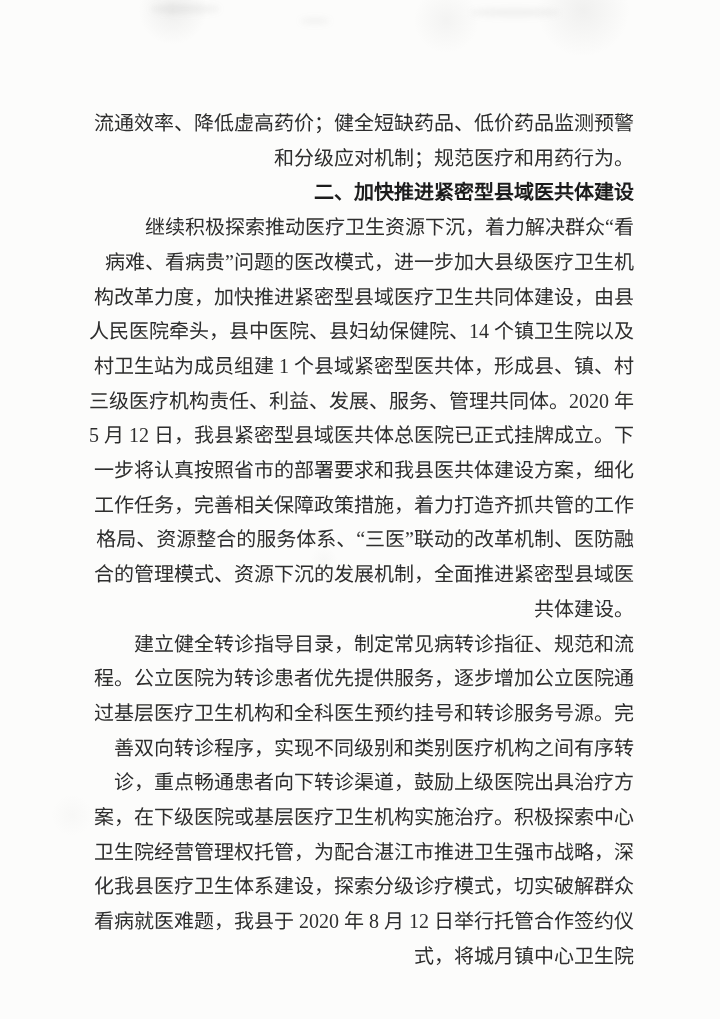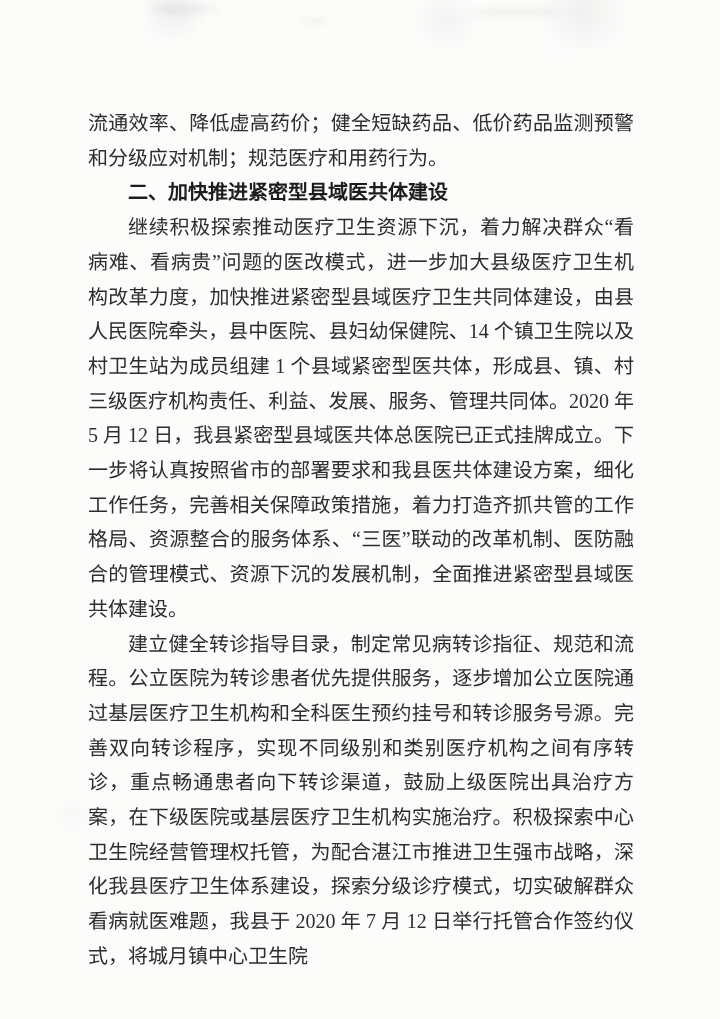--- a/index.html
+++ b/index.html
@@ -46,20 +46,21 @@
     top: 106px;
     width: 546px;
     font-size: 20px;
     line-height: 34.7px;
     color: #2d2d2d;
     text-align: justify;
     letter-spacing: 0;
   }
   .text-block p {
     margin: 0;
+    text-align: right;
   }
   p.para-indent {
     text-indent: 2em;
   }
   p.para-continuation {
     text-indent: 0;
   }
   .section-heading {
     margin: 0;
     font-family: "Liberation Sans", "DejaVu Sans", sans-serif;
@@ -82,16 +83,16 @@
 
   <div class="text-block">
 
     <p class="para-continuation">流通效率、降低虚高药价；健全短缺药品、低价药品监测预警和分级应对机制；规范医疗和用药行为。</p>
 
     <p class="section-heading">二、加快推进紧密型县域医共体建设</p>
 
     <p class="para-indent">继续积极探索推动医疗卫生资源下沉，着力解决群众“看病难、看病贵”问题的医改模式，进一步加大县级医疗卫生机构改革力度，加快推进紧密型县域医疗卫生共同体建设，由县人民医院牵头，县中医院、县妇幼保健院、14 个镇卫生院以及村卫生站为成员组建 1 个县域紧密型医共体，形成县、镇、村三级医疗机构责任、利益、发展、服务、管理共同体。2020 年 5 月 12 日，我县紧密型县域医共体总医院已正式挂牌成立。下一步将认真按照省市的部署要求和我县医共体建设方案，细化工作任务，完善相关保障政策措施，着力打造齐抓共管的工作格局、资源整合的服务体系、“三医”联动的改革机制、医防融合的管理模式、资源下沉的发展机制，全面推进紧密型县域医共体建设。</p>
 
 
-    <p class="para-indent">建立健全转诊指导目录，制定常见病转诊指征、规范和流程。公立医院为转诊患者优先提供服务，逐步增加公立医院通过基层医疗卫生机构和全科医生预约挂号和转诊服务号源。完善双向转诊程序，实现不同级别和类别医疗机构之间有序转诊，重点畅通患者向下转诊渠道，鼓励上级医院出具治疗方案，在下级医院或基层医疗卫生机构实施治疗。积极探索中心卫生院经营管理权托管，为配合湛江市推进卫生强市战略，深化我县医疗卫生体系建设，探索分级诊疗模式，切实破解群众看病就医难题，我县于 2020 年 7 月 12 日举行托管合作签约仪式，将城月镇中心卫生院</p>
+    <p class="para-indent">建立健全转诊指导目录，制定常见病转诊指征、规范和流程。公立医院为转诊患者优先提供服务，逐步增加公立医院通过基层医疗卫生机构和全科医生预约挂号和转诊服务号源。完善双向转诊程序，实现不同级别和类别医疗机构之间有序转诊，重点畅通患者向下转诊渠道，鼓励上级医院出具治疗方案，在下级医院或基层医疗卫生机构实施治疗。积极探索中心卫生院经营管理权托管，为配合湛江市推进卫生强市战略，深化我县医疗卫生体系建设，探索分级诊疗模式，切实破解群众看病就医难题，我县于 2020 年 8 月 12 日举行托管合作签约仪式，将城月镇中心卫生院</p>
 
   </div>
 </div>
 
 </body></html>

